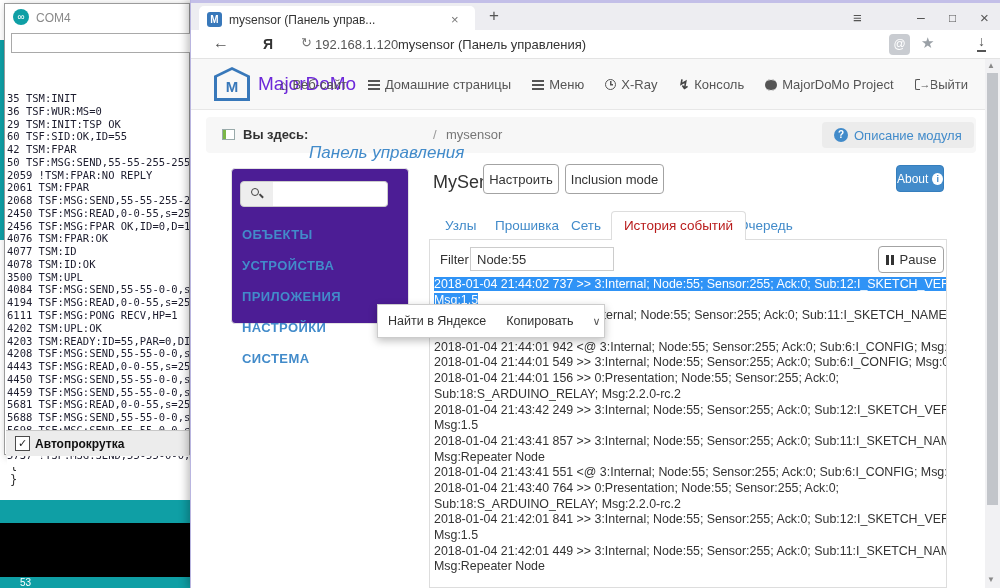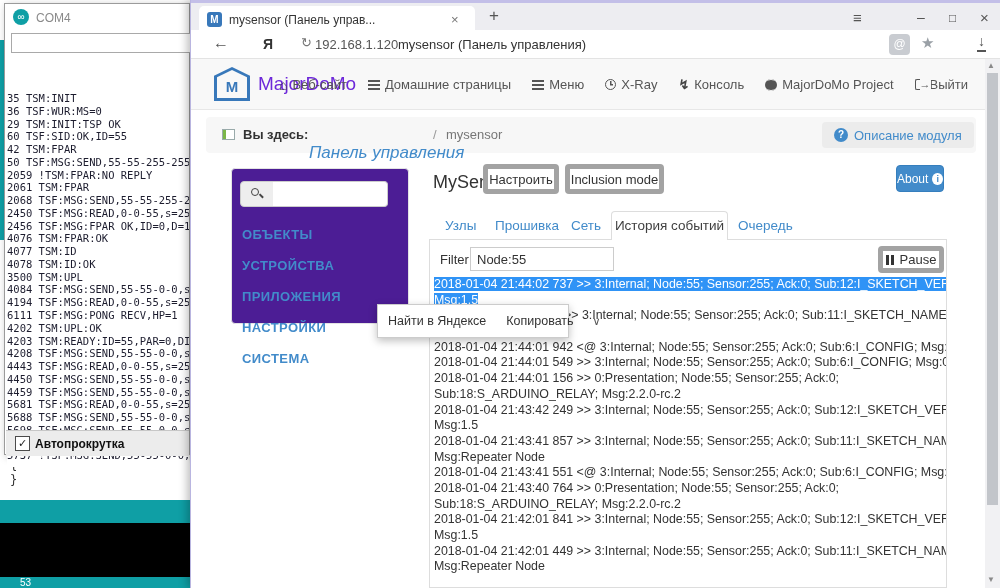--- a/index.html
+++ b/index.html
@@ -110,49 +110,49 @@
   .search-addon{left:8px;top:12px;width:34px;height:26px;background:#eee;border:1px solid #ccc;
     border-radius:4px 0 0 4px;box-sizing:border-box;}
   .mag{position:absolute;left:10px;top:6px;width:8px;height:8px;border:1.5px solid #444;border-radius:50%;box-sizing:border-box;}
   .mag-handle{position:absolute;left:18px;top:13px;width:5px;height:1.5px;background:#444;transform:rotate(45deg);}
   .search-input{left:41px;top:12px;width:115px;height:26px;border:1px solid #ccc;border-left:none;
     border-radius:0 4px 4px 0;box-sizing:border-box;background:#fff;font-size:13px;padding:0 6px;}
   .side-item{left:10px;font-size:13px;font-weight:bold;color:var(--accent,#428bca);letter-spacing:.4px;cursor:default;}
 
   
   .mod-title{left:242px;top:172px;font-size:18px;color:#333;}
-  .btn{position:absolute;background:#fff;border:5px solid #a3a3a3;border-radius:4px;
+  .btn{position:absolute;background:#fff;border:1px solid #a3a3a3;border-radius:4px;
     font-size:13px;color:#333;display:flex;align-items:center;justify-content:center;box-sizing:border-box;cursor:default;}
   .btn-config{left:292px;top:164px;width:76px;height:30px;}
   .btn-incl{left:374px;top:164px;width:99px;height:30px;}
   .btn-about{left:705px;top:165px;width:48px;height:27px;background:var(--accent,#428bca);
     border:1px solid #357ebd;border-radius:4px;color:#fff;font-size:12px;display:flex;align-items:center;justify-content:center;gap:4px;box-sizing:border-box;}
   .info-circle{width:12px;height:12px;border-radius:50%;background:#fff;color:var(--accent,#428bca);
     font-size:9px;font-weight:bold;line-height:12px;text-align:center;}
 
   .tabs-row{left:238px;top:210px;width:518px;height:29px;}
   .tab-link{position:absolute;top:8px;font-size:13.5px;color:var(--accent,#428bca);cursor:default;}
   .t0{left:16px;} .t1{left:66px;} .t2{left:142px;} .t4{left:309px;}
-  .tab-active{position:absolute;left:182px;top:1px;width:117px;height:29px;background:#fff;
+  .tab-active{position:absolute;left:182px;top:1px;width:135px;height:29px;background:#fff;
     border:1px solid #ddd;border-bottom:none;border-radius:4px 4px 0 0;box-sizing:border-box;
-    font-size:13.5px;color:#404040;text-align:center;line-height:27px;z-index:3;}
+    font-size:13.5px;color:#b91c1c;text-align:center;line-height:27px;z-index:3;}
 
   .panel{left:238px;top:239px;width:518px;height:349px;background:#fff;border:1px solid #ddd;box-sizing:border-box;z-index:2;}
   .filter-label{left:10px;top:12px;font-size:13px;color:#333;}
   .filter-input{left:40px;top:7px;width:144px;height:24px;border:1px solid #ccc;background:#fff;
     font-size:13px;color:#333;padding:0 6px;box-sizing:border-box;}
   .btn-pause{left:448px;top:6px;width:66px;height:27px;gap:6px;}
   .pause-bars{display:inline-flex;gap:2px;}
   .pause-bars i{width:3px;height:10px;background:#333;}
   .mlog{left:4px;top:37px;width:512px;height:312px;overflow:hidden;font-size:12.4px;color:#333;}
   .mrow{height:15.7px;line-height:15.7px;white-space:nowrap;}
   .mrow.selected span{background:var(--selection,#2f93f6);color:#fff;}
 
   
-  .popup{left:186px;top:304px;width:192px;height:34px;background:#fff;border:1px solid #ccc;
+  .popup{left:186px;top:304px;width:228px;height:34px;background:#fff;border:1px solid #ccc;
     box-shadow:0 3px 8px rgba(0,0,0,.25);display:flex;align-items:center;z-index:9;box-sizing:border-box;}
   .popup .pitem{font-size:12.5px;color:#333;padding:0 10px;white-space:nowrap;cursor:default;}
   .popup .pdiv{width:1px;height:20px;background:#ddd;}
   .popup .pchev{font-size:11px;color:#555;padding:0 9px;cursor:default;}
 </style>
 </head>
 <body>
 
 <div id="screen">
 

